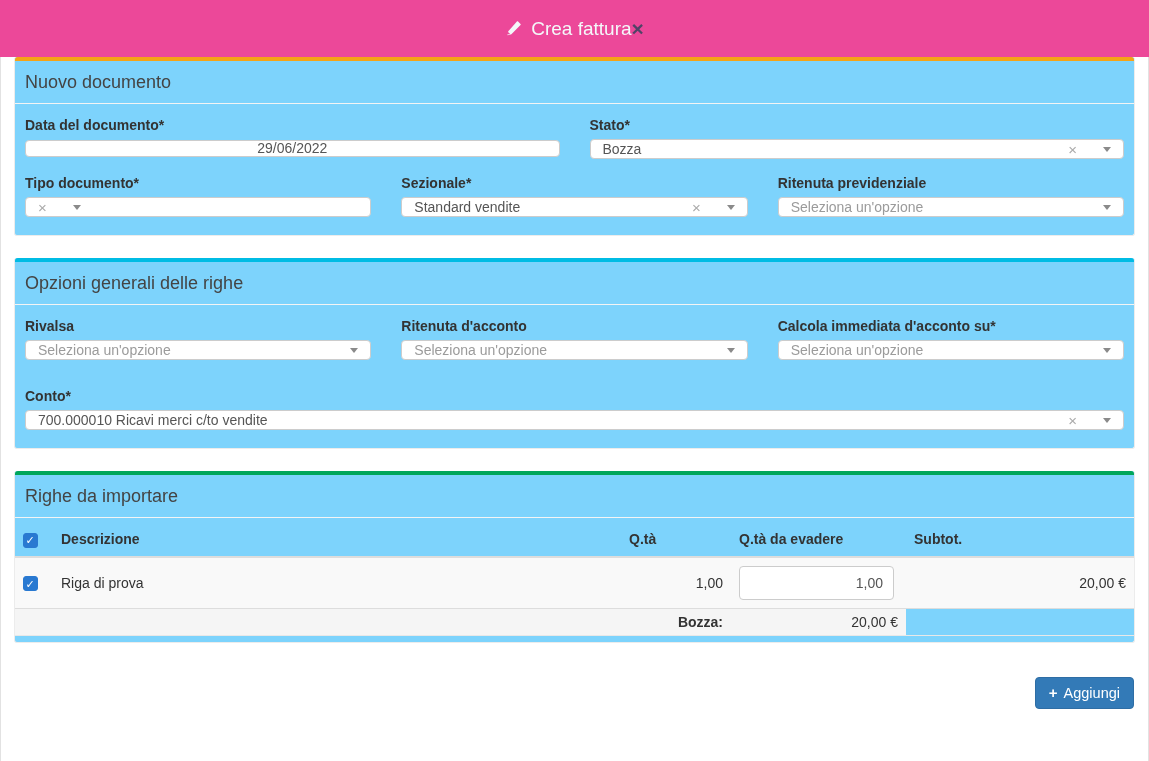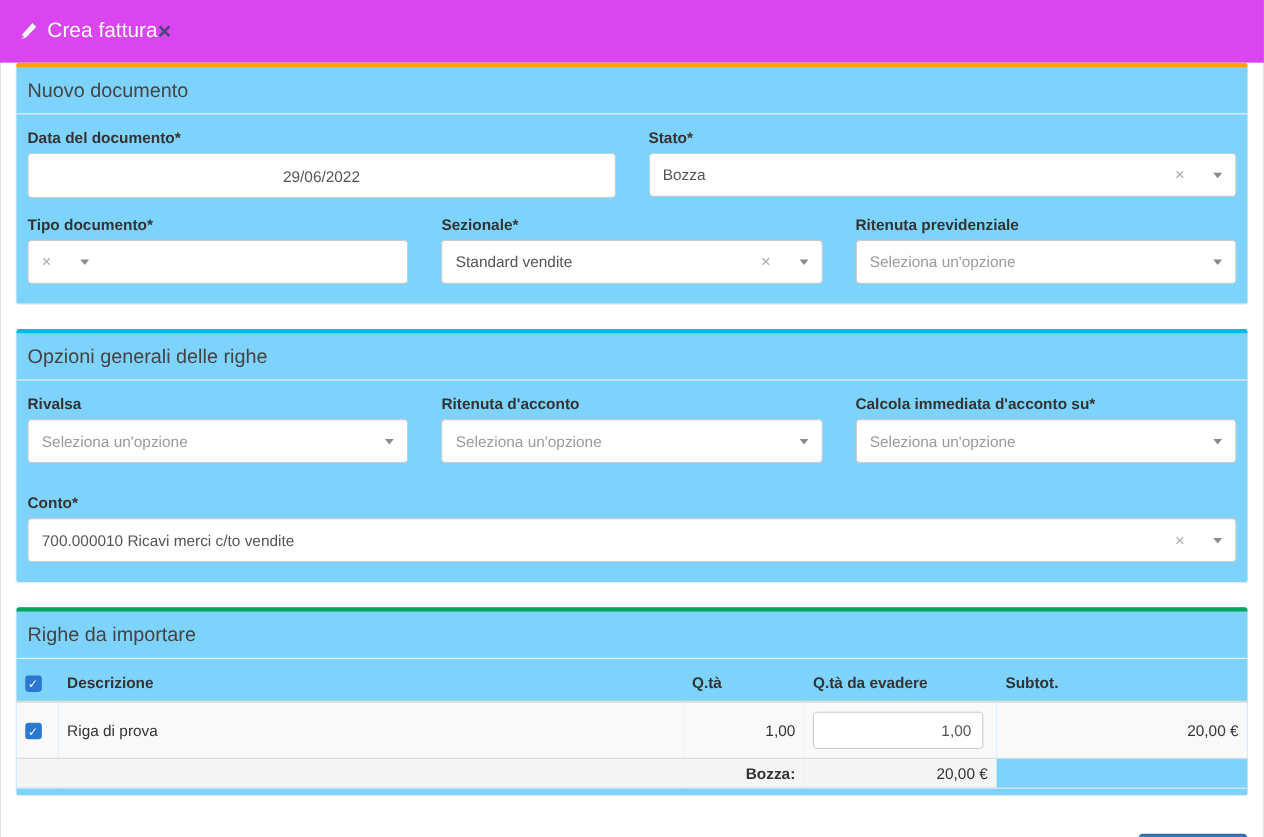--- a/index.html
+++ b/index.html
@@ -7,24 +7,24 @@
   body {
     font-family: "Liberation Sans", "DejaVu Sans", sans-serif;
     background: #ffffff;
     overflow: hidden;
     box-shadow: inset 1px 0 0 #e2e2e2, inset -1px 0 0 #e2e2e2;
   }
 
   
   .modal-header {
     height: 57px;
-    background: #d946ef;
+    background: #ec4899;
     display: flex;
     align-items: center;
-    justify-content: flex-start;
+    justify-content: center;
     padding: 0 17px;
   }
   .modal-title {
     display: flex;
     align-items: center;
     color: #f4f8fa;
     font-size: 19px;
   }
   .pencil-icon { width: 17px; height: 17px; margin-right: 9px; display: inline-block; }
   .pencil-icon svg { display: block; }
@@ -68,27 +68,27 @@
   label.field-label {
     display: block;
     font-weight: bold;
     font-size: 14px;
     color: #333;
     margin-bottom: 6px;
   }
 
   
   .text-input {
-    width: 100%; height: 41px;
+    width: 100%; height: 17px;
     border: 1px solid #ccc; border-radius: 4px;
     font-family: inherit; font-size: 14px; color: #555;
     text-align: center; background: #fff; outline: none;
   }
   .select {
-    width: 100%; height: 40px;
+    width: 100%; height: 20px;
     border: 1px solid #ccc; border-radius: 4px;
     background: #fff;
     display: flex; align-items: center;
     padding: 0 12px;
     font-size: 14px; color: #555;
     cursor: pointer;
   }
   .select .sel-value { flex: 1; white-space: nowrap; overflow: hidden; text-overflow: ellipsis; }
   .select .sel-value.placeholder { color: #9b9b9b; }
   .sel-clear {

